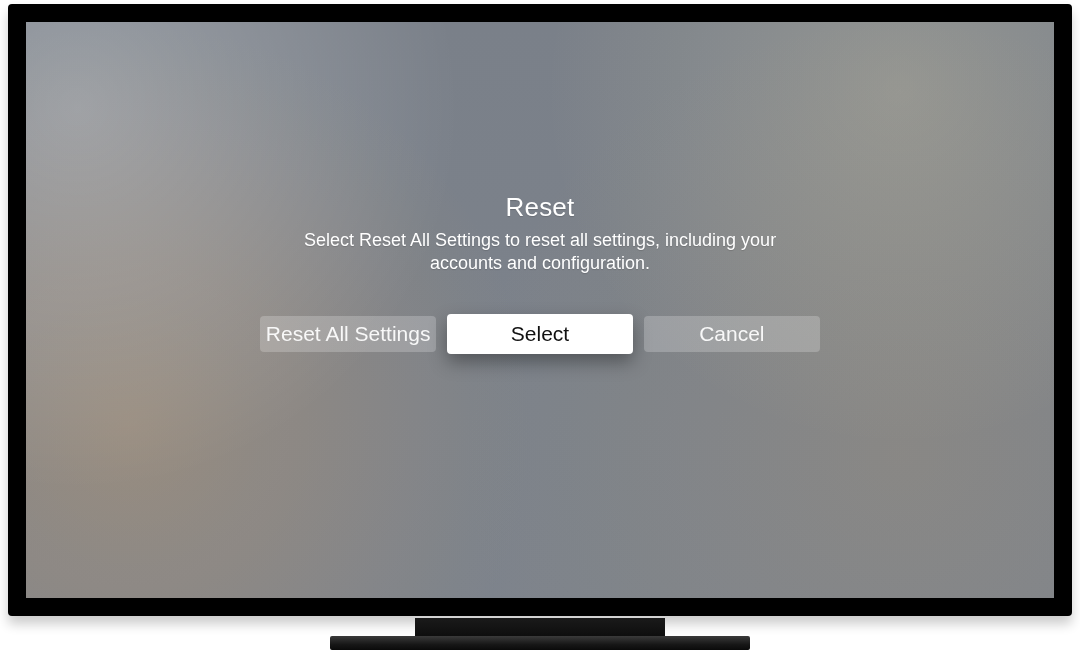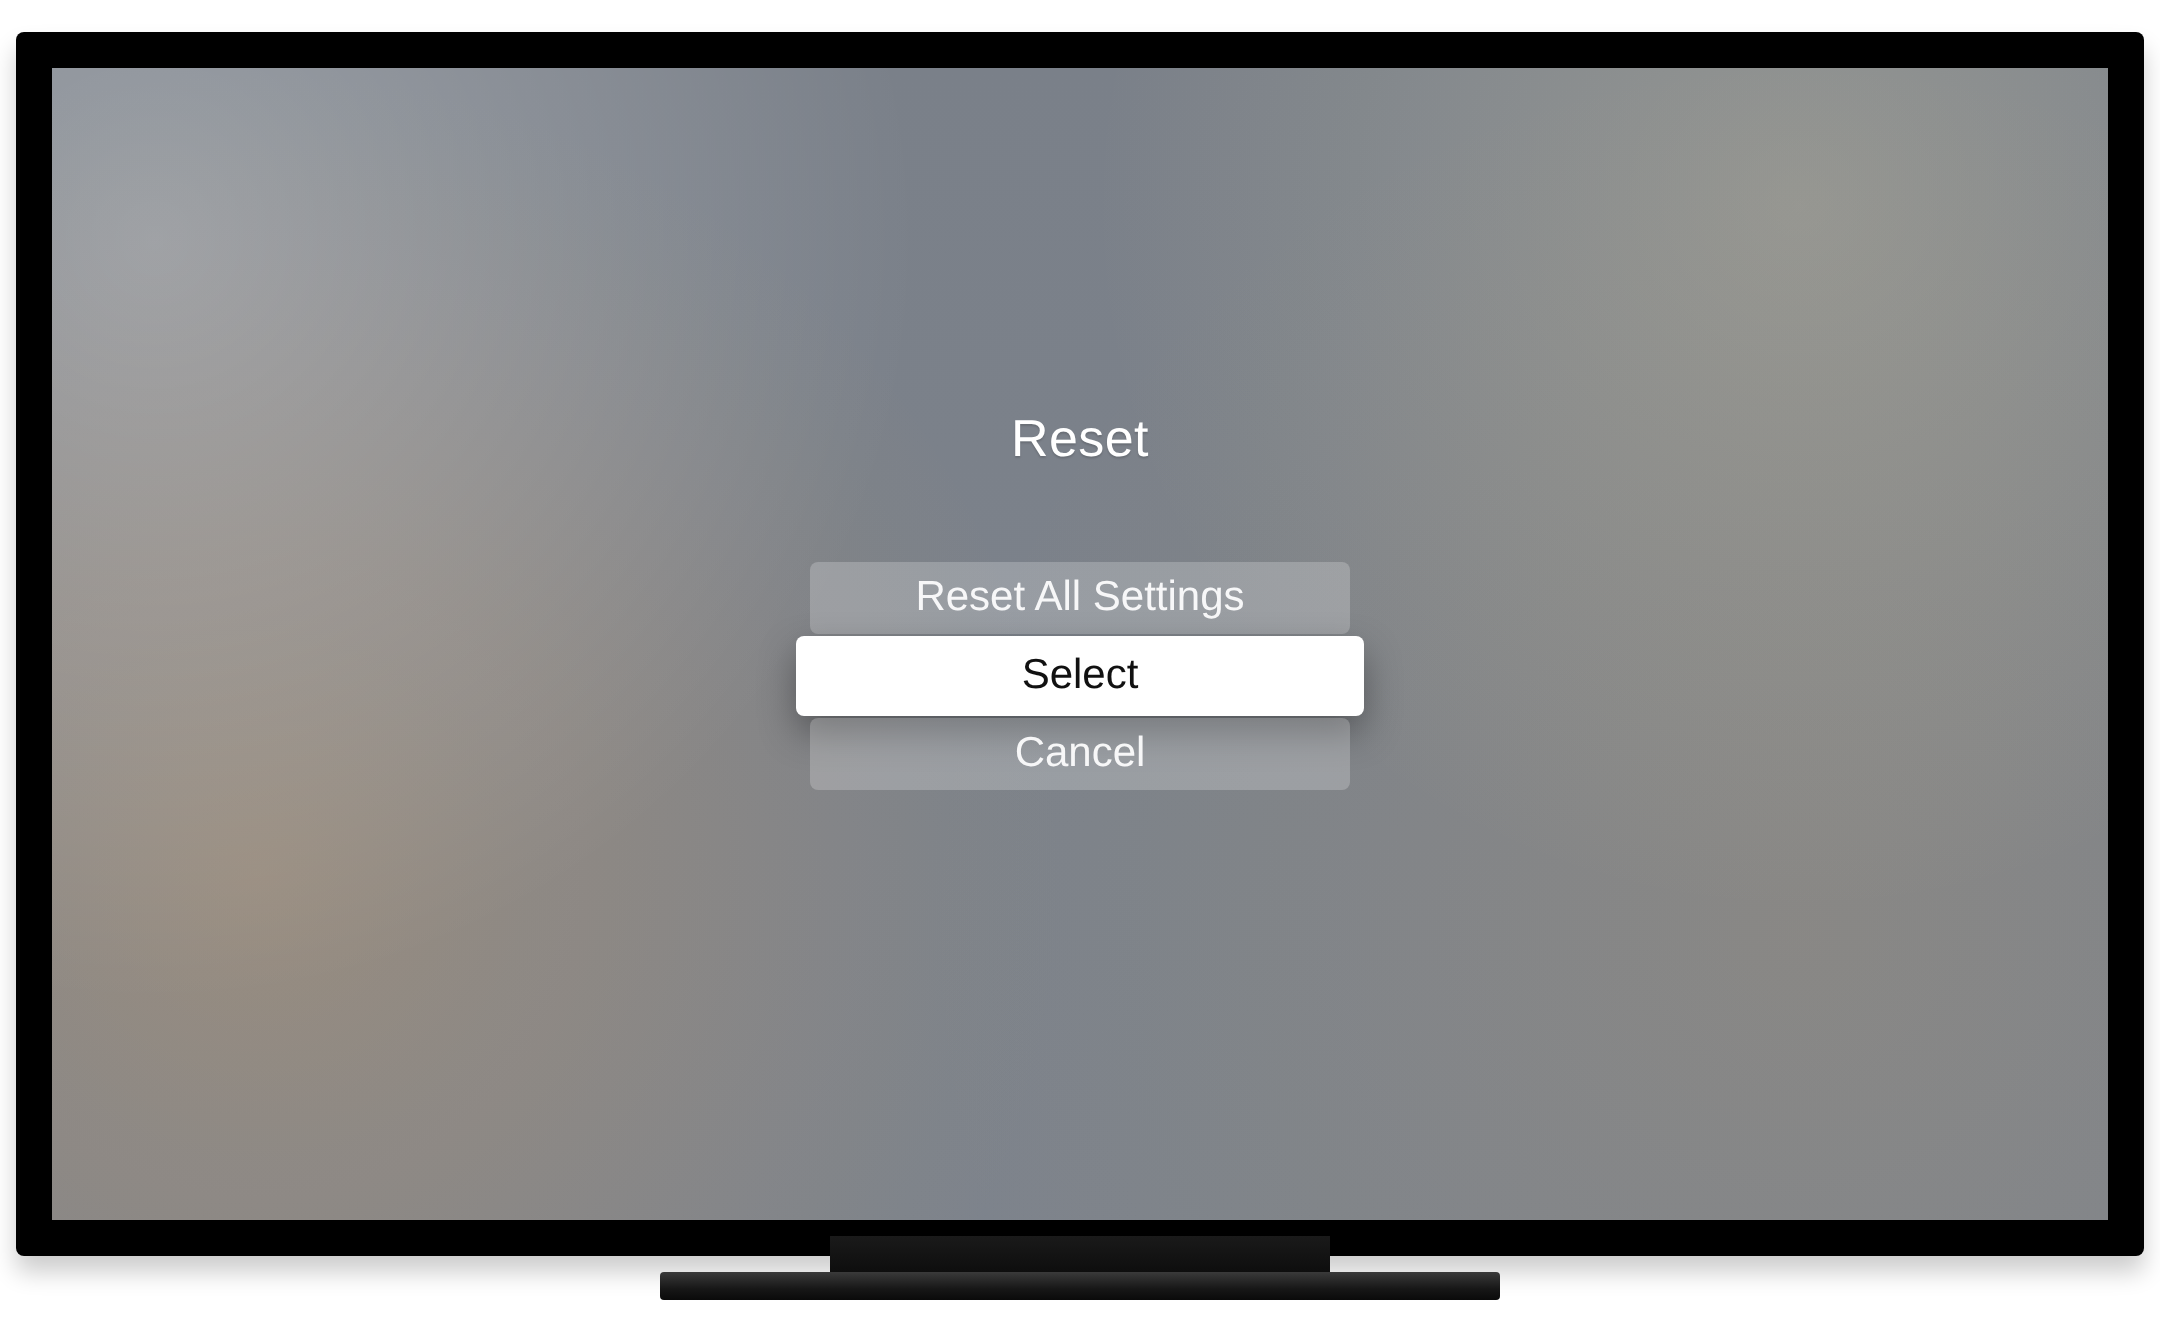--- a/index.html
+++ b/index.html
@@ -1,21 +1,21 @@
 <!DOCTYPE html>
 <html><head>
 <meta charset="utf-8">
 <style>
   * { margin: 0; padding: 0; box-sizing: border-box; }
   html, body { width: 1080px; height: 665px; font-family: -apple-system, "Helvetica Neue", Helvetica, Arial, sans-serif; background: #ffffff; overflow: hidden; }
 
   .tv-frame {
     position: absolute;
     left: 8px;
-    top: 16px;
+    top: 4px;
     width: 1064px;
     height: 612px;
     background: #000;
     border-radius: 4px;
     box-shadow: 0 8px 12px rgba(0,0,0,.2);
   }
   .tv-screen {
     position: absolute;
     left: 18px;
     top: 18px;
@@ -71,23 +71,22 @@
     font-weight: 400;
     line-height: 1.25;
     margin: 0 auto;
     max-width: 500px;
   }
   .dialog .spacer { height: 18px; }
 
   .button-stack {
     margin-top: 22px;
     display: flex;
-    flex-direction: column;
     align-items: center;
-    gap: 1px;
+    gap: 11px;
   }
   .tv-button {
     width: 270px;
     height: 36px;
     border: none;
     border-radius: 4px;
     font-size: 21px;
     font-weight: 400;
     font-family: inherit;
     cursor: pointer;
@@ -108,20 +107,21 @@
   }
 </style>
 </head>
 <body>
 
 <div class="tv-frame">
   <div class="tv-screen">
 
     <div class="dialog">
       <h1>Reset</h1>
+      <p>Select Reset All Settings to reset all settings, including your accounts and configuration.</p>
       <div class="spacer"></div>
 
       <div class="button-stack">
         <button class="tv-button dim">Reset All Settings</button>
         <button class="tv-button focused">Select</button>
         <button class="tv-button dim">Cancel</button>
       </div>
     </div>
 
   </div>

